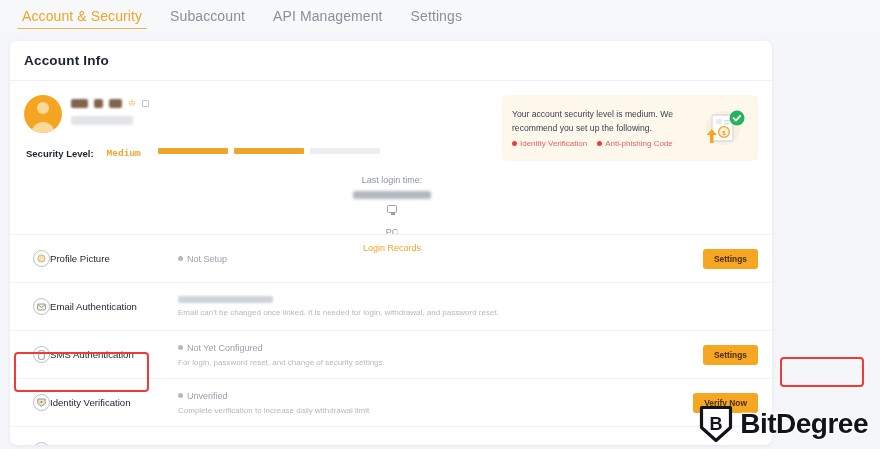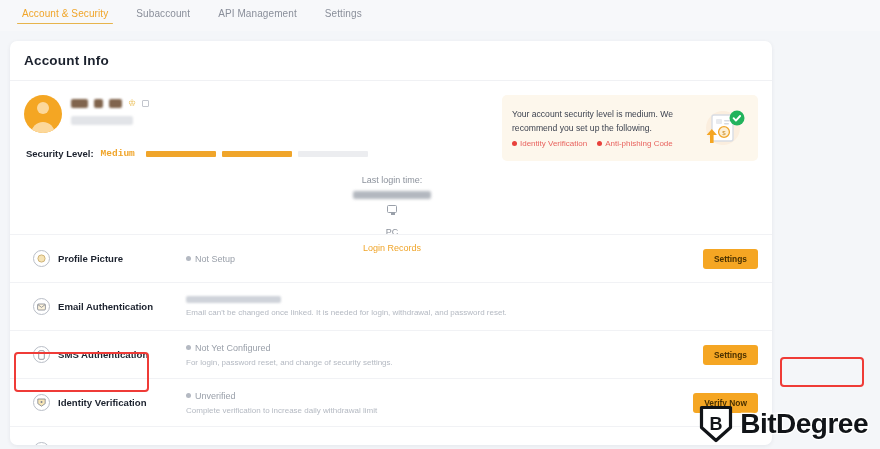--- a/index.html
+++ b/index.html
@@ -14,21 +14,21 @@
   
   .tabbar {
     height: 31px;
     background: #f7f8fa;
     display: flex;
     align-items: flex-start;
     padding-left: 8px;
     gap: 0px;
   }
   .tab {
-    font-size: 10px;
+    font-size: 14px;
     color: #8a8f9a;
     padding: 8px 14px 7px 14px;
     position: relative;
     white-space: nowrap;
     letter-spacing: .1px;
   }
   .tab.active { color: #f0a52a; }
   .tab.active:after {
     content: "";
     position: absolute; left: 9px; right: 9px; bottom: 2px;
@@ -80,21 +80,21 @@
   .bb2 { width: 9px; }
   .bb3 { width: 13px; }
   .crown-icon { color: #e9b94a; font-size: 9px; filter: blur(.4px); line-height: 1; }
   .edit-icon { width: 7px; height: 7px; border: 1px solid #b9bcc4; border-radius: 1px; opacity: .85; }
   .blur-name {
     margin-top: 6px; width: 62px; height: 9px; border-radius: 2px;
     background: #e2e4e8; filter: blur(1.2px);
   }
 
   .seclevel-row {
-    display: flex; align-items: center; gap: 7px;
+    display: flex; align-items: flex-start; gap: 13px;
     margin-top: 15px; margin-left: 2px;
   }
   .seclevel-label { font-size: 9.5px; font-weight: bold; color: #1c222e; }
   .seclevel-value { font-size: 9.5px; font-weight: bold; color: #f0a52a; font-family: Liberation Mono, monospace; }
   .meter { display: flex; gap: 6px; margin-left: 4px; }
   .seg { width: 70px; height: 6px; border-radius: 1px; background: #ecedf0; }
   .seg.on { background: #f0a52a; }
 
   .lastlogin-row {
     display: flex; align-items: center; gap: 6px;
@@ -130,22 +130,22 @@
     border-top: 1px solid #f1f2f5;
     padding: 0 14px 0 14px; position: relative;
   }
   .row-icon {
     width: 17px; height: 17px; border-radius: 50%;
     border: 1px solid #b9bec7;
     display: flex; align-items: center; justify-content: center;
     flex: 0 0 auto; margin-left: 9px;
   }
   .row-label {
-    font-size: 9.6px; font-weight: bold; color: #1c222e;
-    margin-left: 8px; width: 124px; flex: 0 0 auto;
+    font-size: 9.6px; font-weight: normal; color: #1c222e;
+    width: 124px; flex: 0 0 auto;
   }
   .row-body { flex: 1; margin-left: 4px; }
   .status-line { display: flex; align-items: center; gap: 4px; }
   .status-dot { width: 5px; height: 5px; border-radius: 50%; background: #b4b9c2; }
   .status-text { font-size: 9px; color: #9aa0aa; }
   .desc-text { font-size: 8px; color: #b4b9c2; margin-top: 5px; }
   .desc-link { color: #f0a52a; }
   .blur-email { width: 95px; height: 7px; border-radius: 2px; background: #cfd3da; filter: blur(1.3px); }
   .action-btn {
     background: #f5a623; color: #4a3100;

